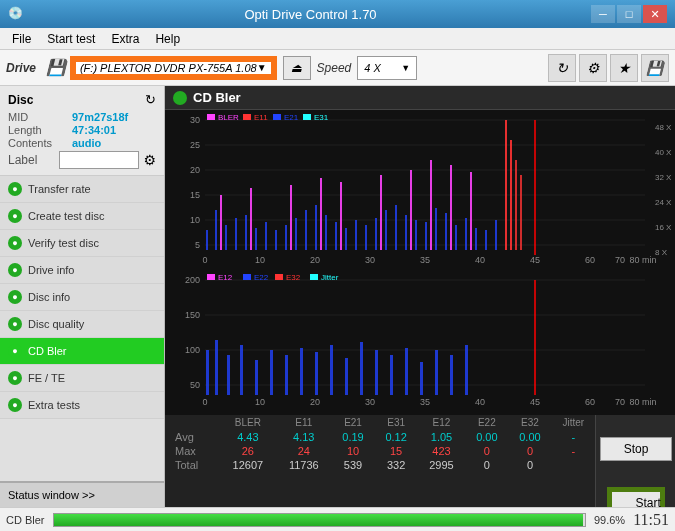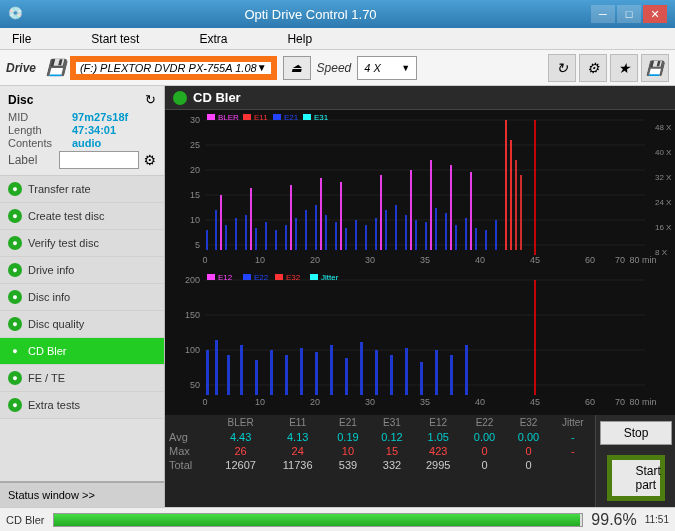--- a/index.html
+++ b/index.html
@@ -26,21 +26,20 @@
     .win-btn.close { background: #d9534f; }
 
     
     .menu-bar {
       background: #f0f0f0;
       height: 22px;
       display: flex;
       align-items: center;
       padding: 0 4px;
       border-bottom: 1px solid #ccc;
-      gap: 44px;
     }
     .menu-item {
       padding: 2px 8px;
       cursor: pointer;
       font-size: 12px;
     }
 
     
     .drive-bar {
       background: #f5f5f5;
@@ -153,28 +152,28 @@
       width: 100%; border-collapse: collapse;
       font-size: 11px; color: #ccc;
     }
     .stats-table th {
       color: #888; font-weight: normal; text-align: center;
       padding: 2px 4px; font-size: 10px;
     }
     .stats-table td {
       text-align: center; padding: 1px 4px; font-size: 11px;
     }
-    .stats-table .row-label { color: #888; text-align: left; padding-left: 4px; }
+    .stats-table .row-label { color: #888; text-align: left; padding-left: 10px; }
     .stats-table .val-cyan { color: #00cccc; }
     .stats-table .val-red { color: #ff4444; }
 
     .stop-btn {
       background: #e8e8e8; border: 1px solid #999;
       padding: 4px 12px; cursor: pointer; font-size: 12px;
-      display: block; width: 72px; margin: 2px auto;
+      display: block; width: 72px; margin: 18px auto;
     }
     .start-part-btn {
       background: #e8e8e8; border: 5px solid #4d7c0f;
       padding: 4px 24px; cursor: pointer; font-size: 12px;
       display: block; width: 48px; margin: 2px auto;
     }
 
     
     .status-bar {
       height: 24px; background: #f0f0f0; border-top: 1px solid #ccc;
@@ -182,22 +181,22 @@
       font-size: 11px;
     }
     .status-bar-label { color: #333; }
     .progress-bar-bg {
       flex: 1; height: 14px; background: #ddd; border: 1px solid #999;
       position: relative;
     }
     .progress-bar-fill {
       height: 100%; background: linear-gradient(to bottom, #44dd44, #22aa22);
     }
-    .progress-pct { color: #333; font-size: 16px; }
-    .status-time { color: #333; font-size: 10px; margin-left: auto; }
+    .progress-pct { color: #333; font-size: 11px; }
+    .status-time { color: #333; font-size: 16px; margin-left: auto; font-family: Liberation Serif, serif; }
     svg text { font-family: 'Segoe UI', sans-serif; }
 
     .charts-area {
       flex: 1;
       display: flex;
       flex-direction: column;
     }
 
     .bottom-stats {
       background: #222;

